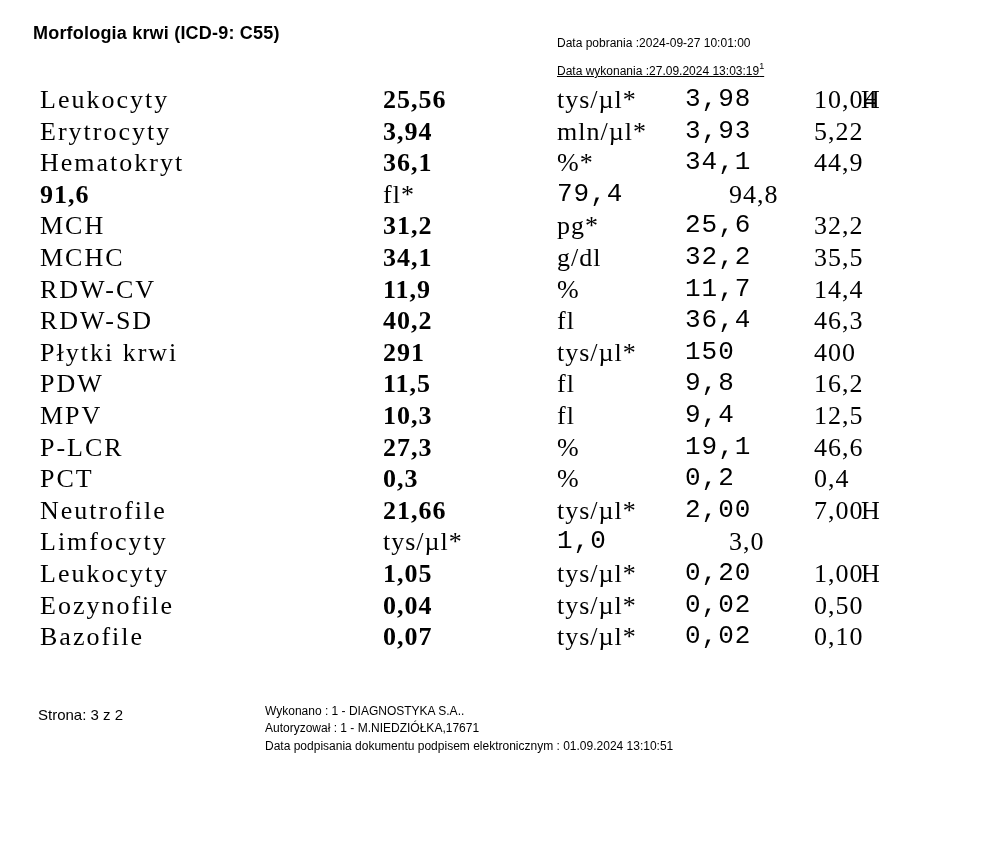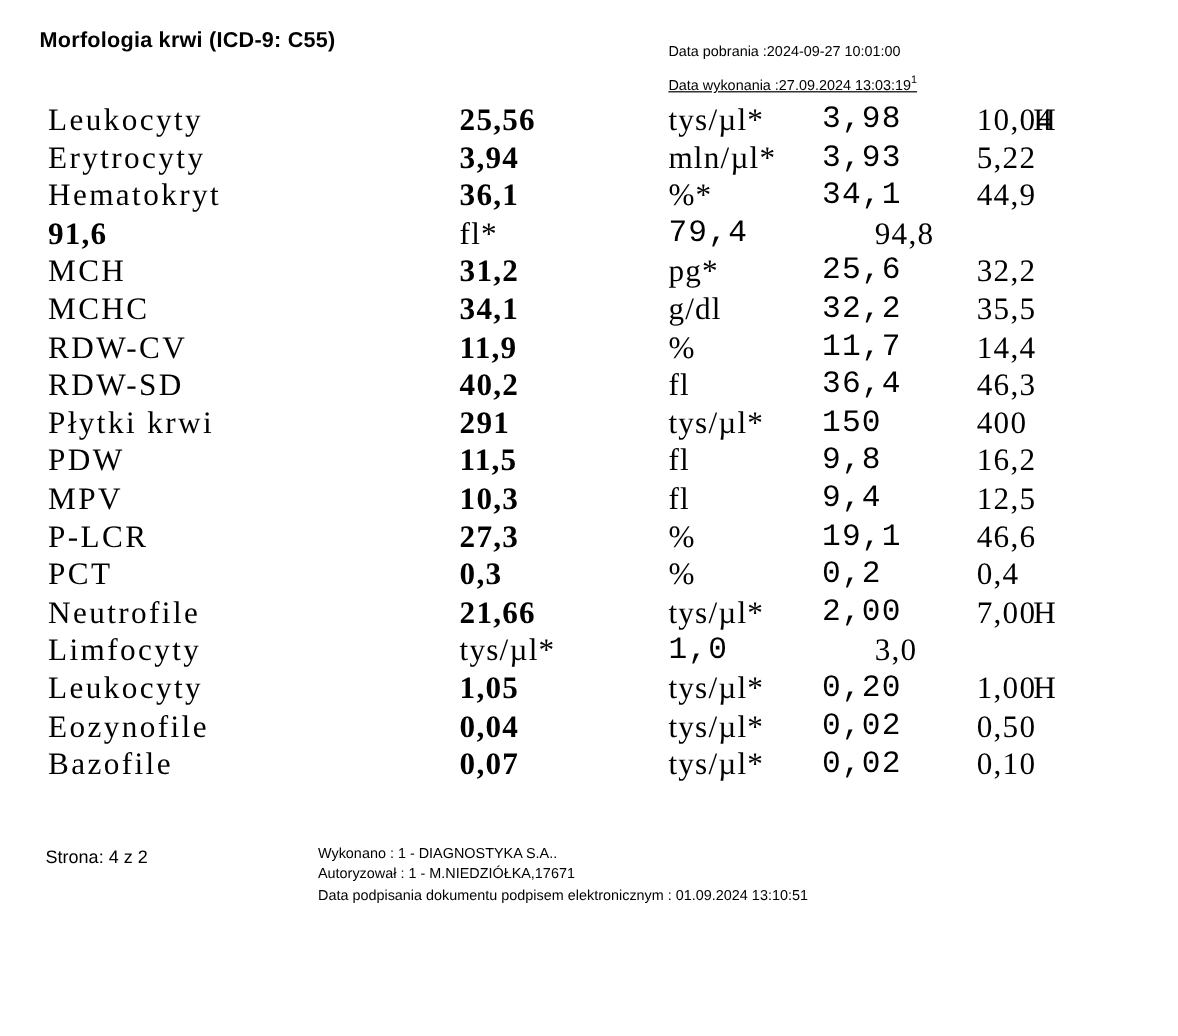--- a/index.html
+++ b/index.html
@@ -251,19 +251,19 @@
   <div class="result-row">
     <span class="cell-name">Bazofile</span>
     <span class="cell-value">0,07</span>
     <span class="cell-unit">tys/µl*</span>
     <span class="cell-low">0,02</span>
     <span class="cell-high">0,10</span>
     <span class="cell-flag"></span>
   </div>
 </div>
 
-<div class="page-number">Strona: 4 z 2</div>
+<div class="page-number">Strona: 3 z 2</div>
 
 <div class="footer-block">
   <div>Wykonano : 1 - DIAGNOSTYKA S.A..</div>
   <div>Autoryzował : 1 - M.NIEDZIÓŁKA,17671</div>
   <div>Data podpisania dokumentu podpisem elektronicznym : 01.09.2024 13:10:51</div>
 </div>
 
 </body></html>

